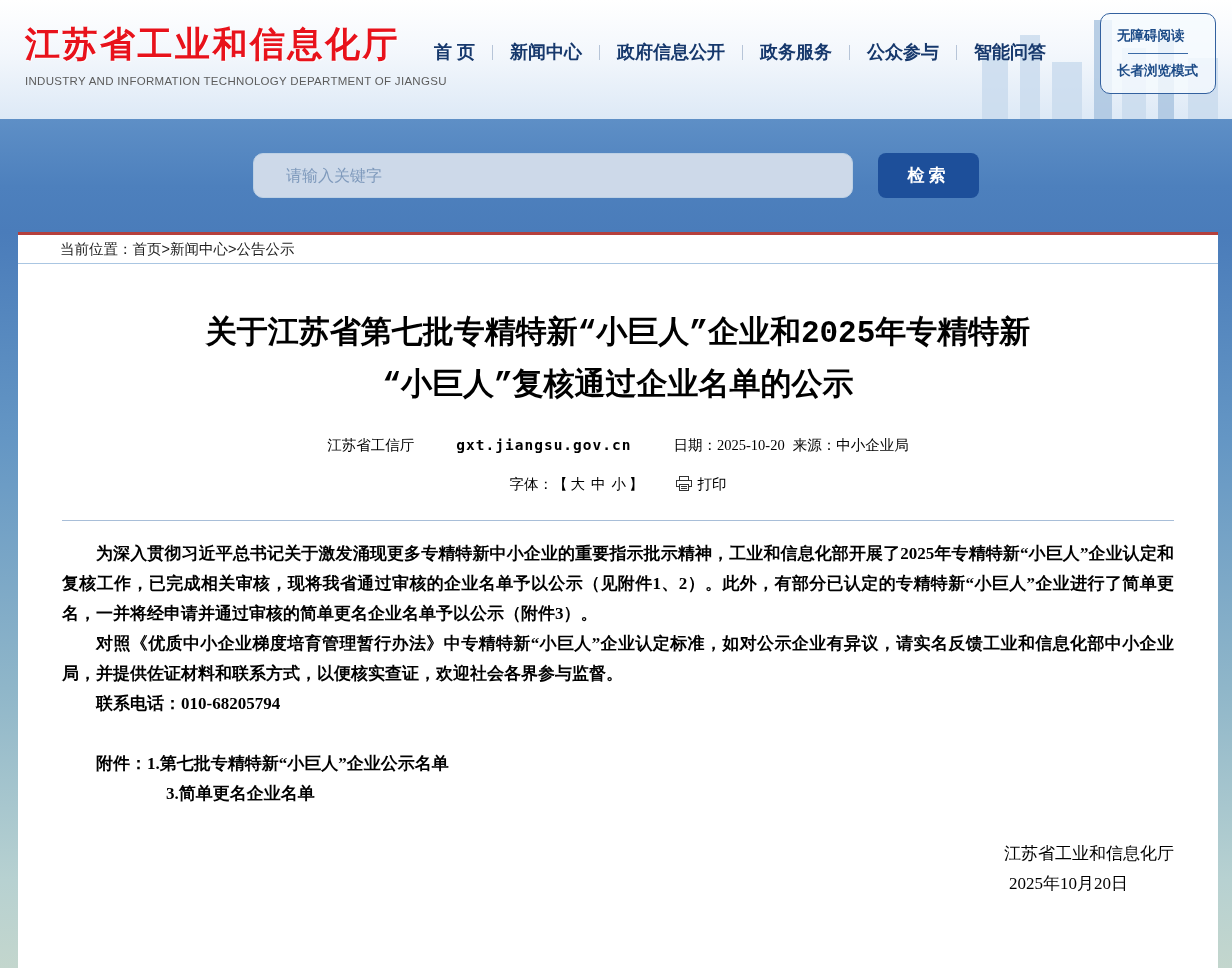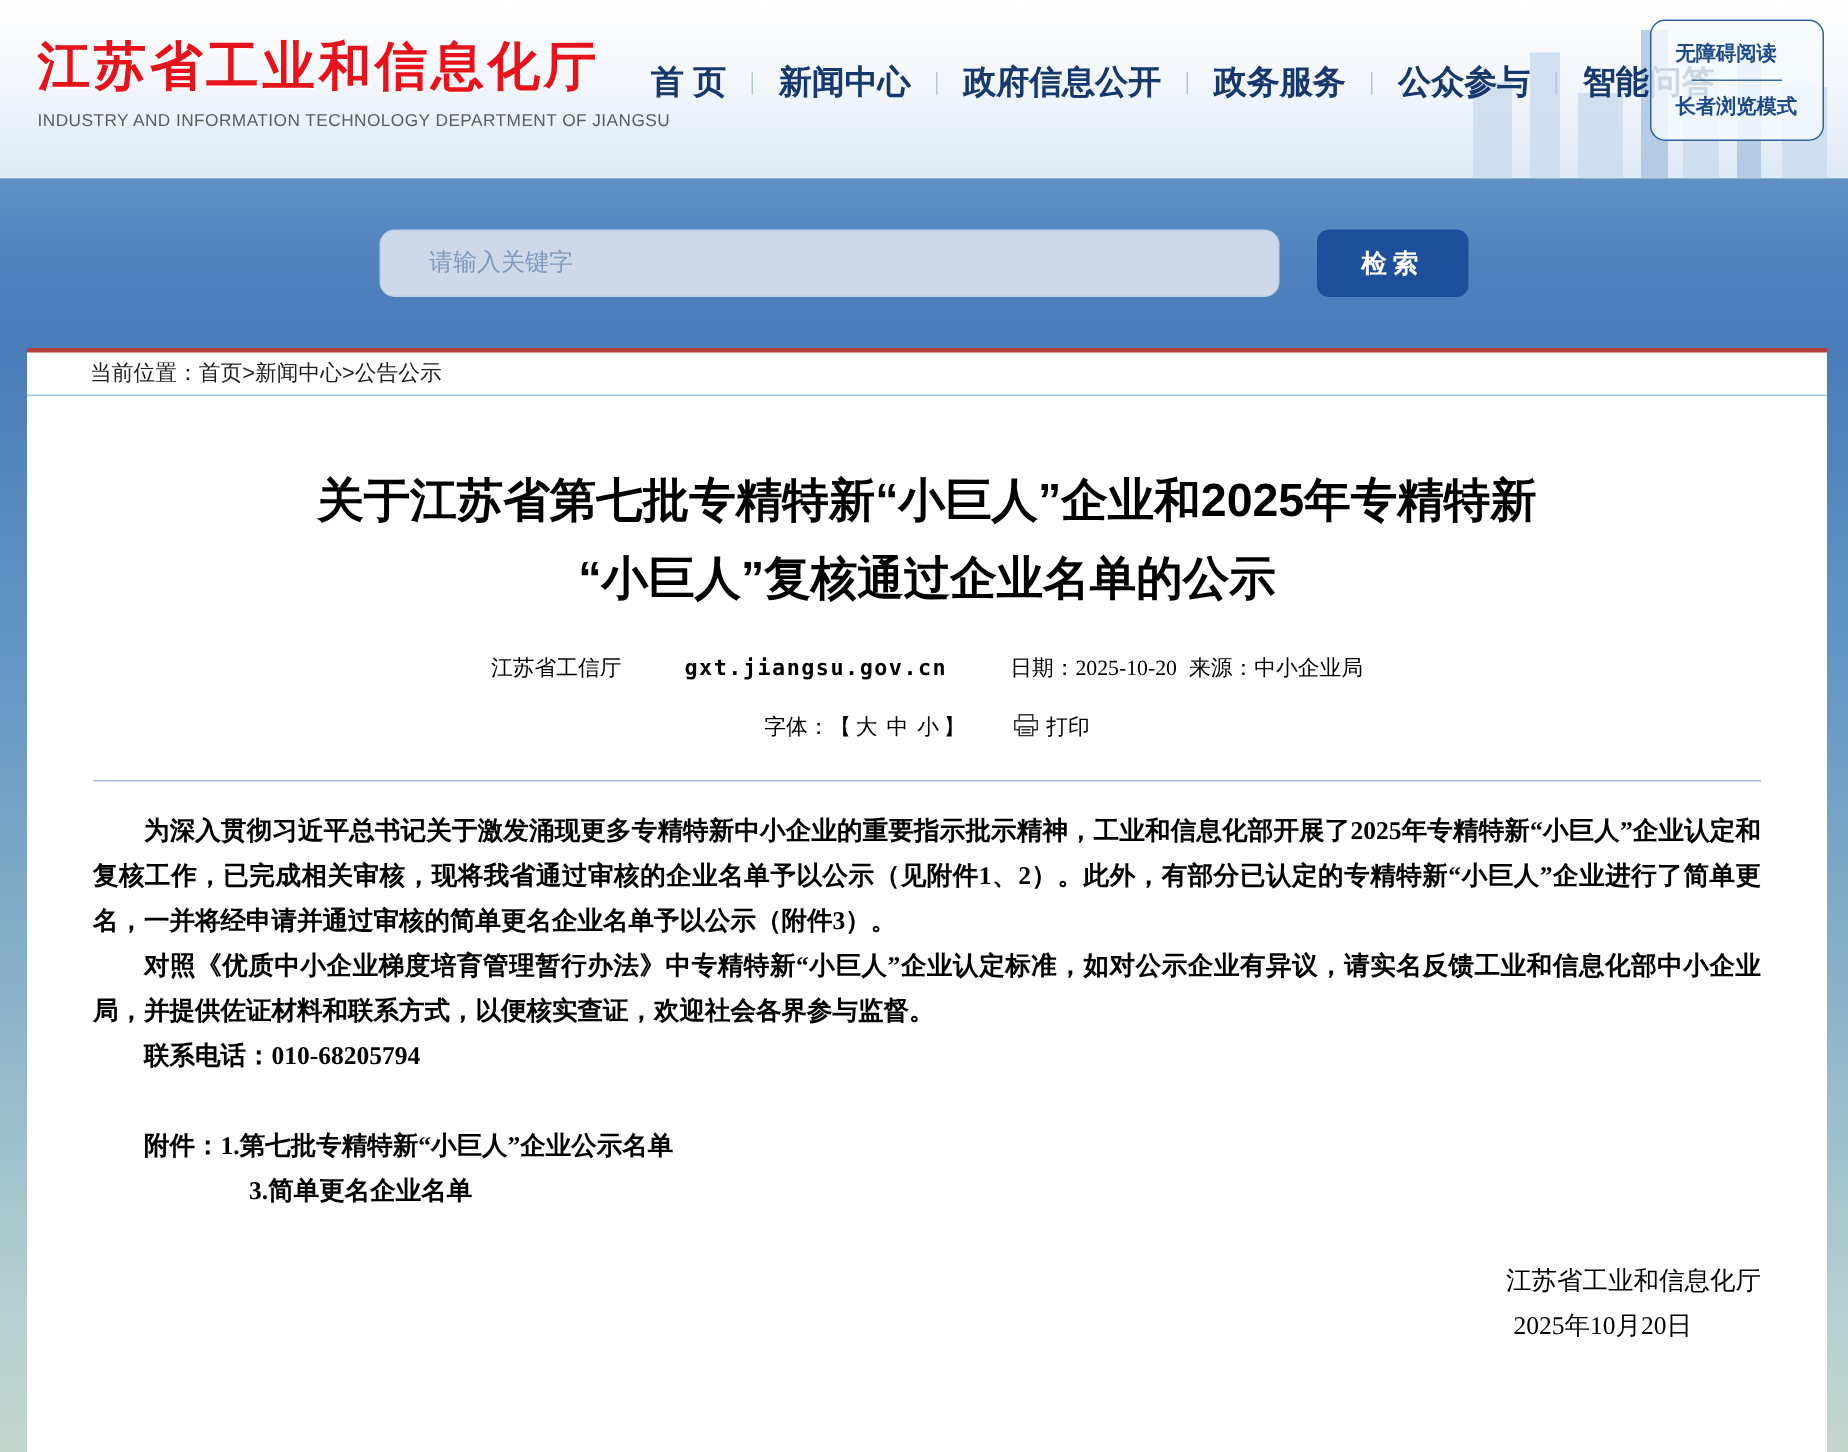--- a/index.html
+++ b/index.html
@@ -1,29 +1,29 @@
 <!DOCTYPE html>
 <html><head>
 <meta charset="utf-8">
 <style>
   * { margin:0; padding:0; box-sizing:border-box; }
   html,body { background:#9db8cc; }
   body { font-family:"Liberation Sans","DejaVu Sans",sans-serif; }
-  .page { position:relative; width:1232px; height:968px; margin:0 auto; overflow:hidden; background:#15803d; }
+  .page { position:relative; width:1232px; height:968px; margin:0 auto; overflow:hidden; background:#000000; }
 
   
   .site-header { position:relative; height:119px;
     background:linear-gradient(180deg,#ffffff 0%,#f3f7fc 45%,#dde9f6 100%); overflow:hidden; }
   .skyline { position:absolute; right:0; top:0; height:119px; opacity:.8; }
   .logo-block { position:absolute; left:25px; top:21px; }
   .logo-title { font-size:35px; font-weight:bold; color:#e8121b; letter-spacing:2.5px;
     text-shadow:1px 1px 0 rgba(255,255,255,.8); }
   .logo-sub { margin-top:7px; font-size:11.5px; color:#5c5c5c; letter-spacing:.3px; }
   .main-nav { position:absolute; left:434px; top:40px; display:flex; align-items:center; }
-  .main-nav a { font-size:22px; font-weight:bold; color:#16386c; text-decoration:none; white-space:nowrap; cursor:pointer; }
+  .main-nav a { font-size:18px; font-weight:bold; color:#16386c; text-decoration:none; white-space:nowrap; cursor:pointer; }
   .nav-sep { width:1px; height:15px; background:#b7c5d8; margin:0 17px; }
   .access-box { position:absolute; right:16px; top:13px; width:116px; padding:5px 16px;
     border:1px solid #33619f; border-radius:10px; background:rgba(245,250,254,.82); }
   .access-box a { display:block; font-size:13.5px; font-weight:bold; color:#1c4b87; text-decoration:none; padding:8px 0; cursor:pointer; }
   .access-divider { height:1px; background:#3a6aa6; margin:0 11px; }
 
   
   .search-band { height:113px; background:linear-gradient(180deg,#5e8fc6 0%,#4d80bd 60%,#4a7cba 100%);
     display:flex; align-items:center; justify-content:center; }
   .search-input { width:600px; height:45px; border-radius:10px; border:1px solid #bcd0e4;
@@ -37,21 +37,21 @@
   
   .content-wrap { height:736px; padding:0 14px 0 18px;
     background:linear-gradient(180deg,#4a7cba 0%,#6496c4 28%,#8fb6c9 62%,#b7d1d1 88%,#c3d6cd 100%); }
   .content-box { width:1200px; height:736px; background:#ffffff; border-top:3px solid #b5403c; }
 
   .breadcrumb { height:29px; line-height:29px; padding-left:42px; font-size:14.5px; color:#1d1d1d;
     border-bottom:1px solid #aac6e2; }
   .breadcrumb-path { color:#1d1d1d; text-decoration:none; cursor:pointer; }
 
   .article { padding:0 44px; }
-  .title { margin:44px 36px 0; text-align:center; font-size:31px; line-height:52px; font-weight:bold; color:#000; }
+  .title { margin:44px 36px 0; text-align:center; font-size:31px; line-height:52px; font-weight:bold; color:#000;font-family:Liberation Mono, monospace; }
   .title span { display:block; }
 
   .serif { font-family:"Liberation Serif","DejaVu Serif",serif; }
 
   .meta { margin-top:24px; text-align:center; font-size:14.5px; color:#000; }
   .meta .dept { margin-right:42px; }
   .meta .site { font-family:"DejaVu Sans Mono","Liberation Mono",monospace; font-weight:bold; letter-spacing:1px; margin-right:42px; }
   .meta .date { margin-right:8px; }
 
   .font-row { margin-top:20px; text-align:center; font-size:14.5px; color:#000; }

